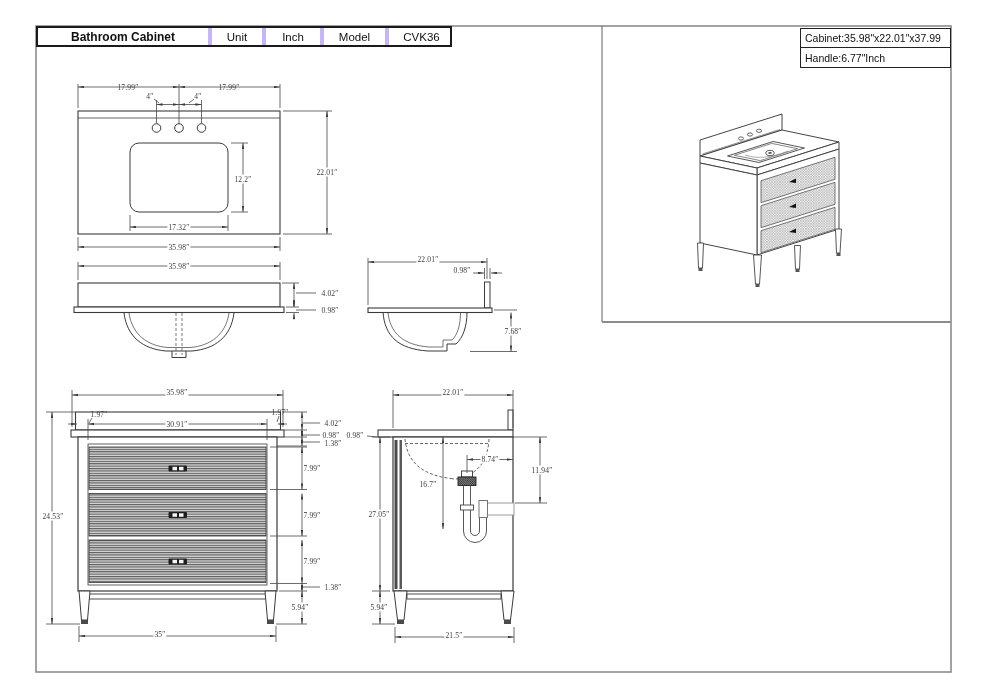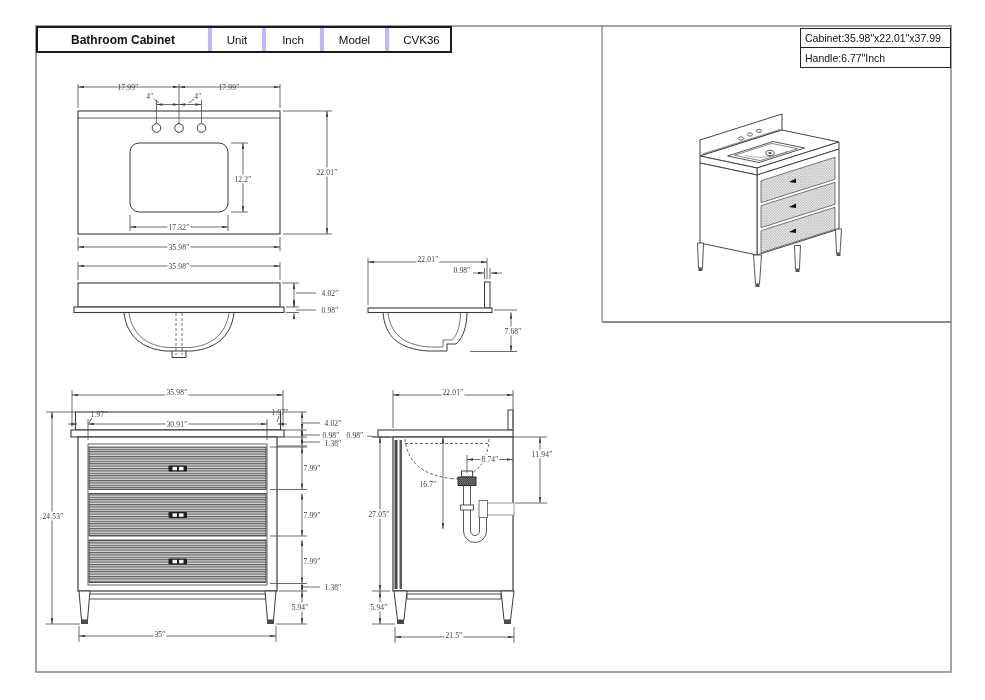--- a/index.html
+++ b/index.html
@@ -5,21 +5,21 @@
   html,body{margin:0;padding:0;background:#fff;}
   .sheet{position:relative;width:985px;height:700px;background:#fff;overflow:hidden;
          font-family:"Liberation Sans",sans-serif;}
   .sheet svg{position:absolute;left:0;top:0;}
   
   .dim{position:absolute;font-family:"Liberation Serif",serif;font-size:7.5px;
        color:#3a3a3a;white-space:nowrap;transform:translate(-50%,-50%);
        letter-spacing:.2px;line-height:9px;z-index:3;}
   .dim.bg{background:#fff;padding:0 1px;}
   
-  .title-table{position:absolute;left:36px;top:26px;width:416px;height:27px;
+  .title-table{position:absolute;left:36px;top:26px;width:416px;height:21px;
        display:grid;grid-template-columns:170px 54px 58px 65px 69px;
        border:2px solid #1a1a1a;box-sizing:border-box;z-index:4;background:#fff;}
   .title-table .cell{display:flex;align-items:center;justify-content:center;
        font-size:11.5px;color:#111;border-left:4px solid #c4b5fd;box-sizing:border-box;}
   .title-table .cell:first-child{border-left:none;font-weight:bold;font-size:12px;}
   
   .info-box{position:absolute;left:800px;top:28px;width:151px;height:40px;
        border:1.6px solid #222;box-sizing:border-box;z-index:4;background:#fff;}
   .info-box .row{height:50%;display:flex;align-items:center;padding-left:4px;
        font-size:10.5px;color:#111;box-sizing:border-box;}
@@ -312,19 +312,19 @@
 <div class="dim" style="left:312px;top:515px">7.99″</div>
 <div class="dim" style="left:312px;top:561px">7.99″</div>
 <div class="dim" style="left:333px;top:587px">1.38″</div>
 <div class="dim bg" style="left:300px;top:607px">5.94″</div>
 <div class="dim bg" style="left:53px;top:516px">24.53″</div>
 <div class="dim bg" style="left:160px;top:634px">35″</div>
 
 <div class="dim bg" style="left:453px;top:392px">22.01″</div>
 <div class="dim" style="left:355px;top:435px">0.98″</div>
 <div class="dim bg" style="left:490px;top:459px">8.74″</div>
-<div class="dim bg" style="left:542px;top:454px">11.94″</div>
+<div class="dim bg" style="left:542px;top:470px">11.94″</div>
 <div class="dim bg" style="left:428px;top:484px">16.7″</div>
 <div class="dim bg" style="left:379px;top:514px">27.05″</div>
 <div class="dim bg" style="left:379px;top:607px">5.94″</div>
 <div class="dim bg" style="left:454px;top:635px">21.5″</div>
 
 </div>
 
 </body></html>

